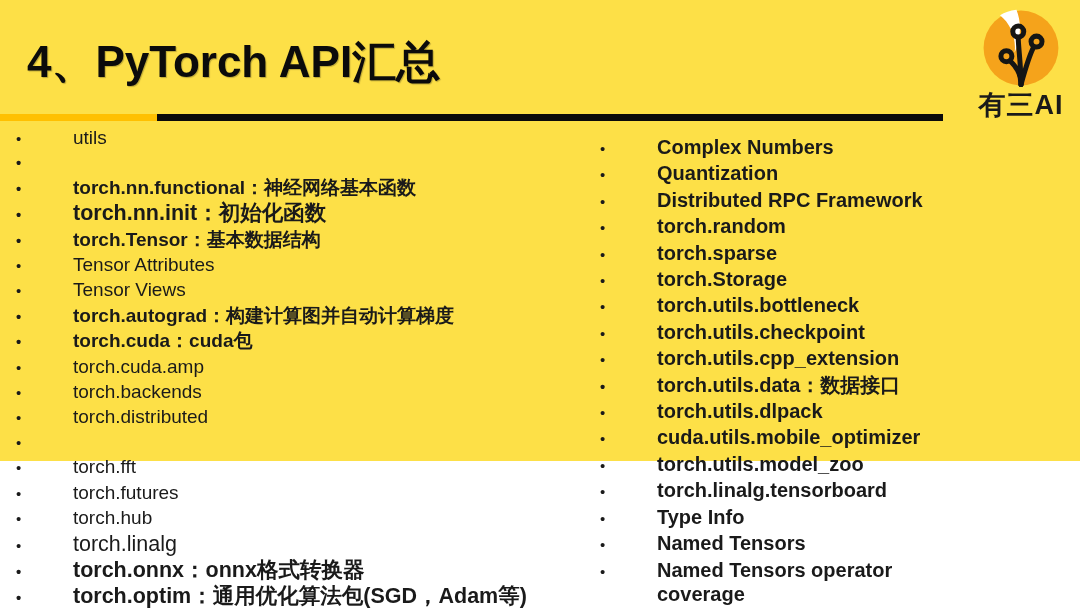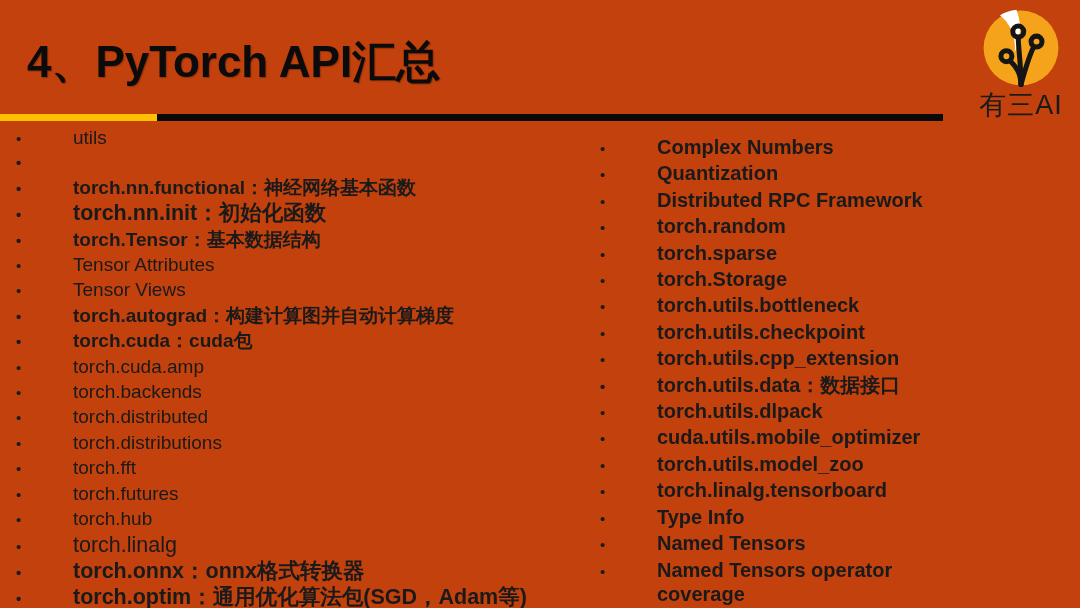--- a/index.html
+++ b/index.html
@@ -2,21 +2,21 @@
 <html><head>
 <meta charset="utf-8">
 <style>
   html,body{margin:0;padding:0;}
   body{
     width:1080px;height:608px;
     background:#ffffff;
     font-family:"Liberation Sans","DejaVu Sans",sans-serif;
     overflow:hidden;
   }
-  .slide{position:relative;width:1080px;height:608px;background:#c2410c;}
+  .slide{position:relative;width:1080px;height:461px;background:#fde047;}
 
   
   .title{
     position:absolute;left:27px;top:33px;margin:0;
     font-size:44px;font-weight:700;color:#0b0b0b;
     letter-spacing:0px;white-space:nowrap;
     text-shadow:1px 1px 1px rgba(0,0,0,0.25);
   }
   .rule{
     position:absolute;left:0;top:114px;width:943px;height:7px;
@@ -25,21 +25,21 @@
   .rule .seg-yellow{width:157px;height:100%;background:#FFC000;}
   .rule .seg-black{flex:1;height:100%;background:#0a0a0a;}
 
   
   .logo{
     position:absolute;right:8px;top:6px;width:102px;
     display:flex;flex-direction:column;align-items:center;
   }
   .logo svg{display:block;}
   .brand-name{
-    font-size:27px;font-weight:400;color:#1a1a1a;
+    font-size:27px;font-weight:700;color:#1a1a1a;
     line-height:1;margin-top:2px;letter-spacing:1px;white-space:nowrap;
   }
 
   
   ul.col{
     list-style:none;margin:0;padding:0;position:absolute;
   }
   ul.col li{
     display:flex;align-items:baseline;
     color:#1a1a1a;
@@ -145,21 +145,20 @@
         <span class="txt">torch.backends</span>
       </li>
 
       <li class="black">
         <span class="bullet">•</span>
         <span class="txt">torch.distributed</span>
       </li>
 
       <li class="black">
         <span class="bullet">•</span>
-        <span class="txt">torch.distributions</span>
       </li>
 
       <li class="black">
         <span class="bullet">•</span>
         <span class="txt">torch.fft</span>
       </li>
 
       <li class="black">
         <span class="bullet">•</span>
         <span class="txt">torch.futures</span>

